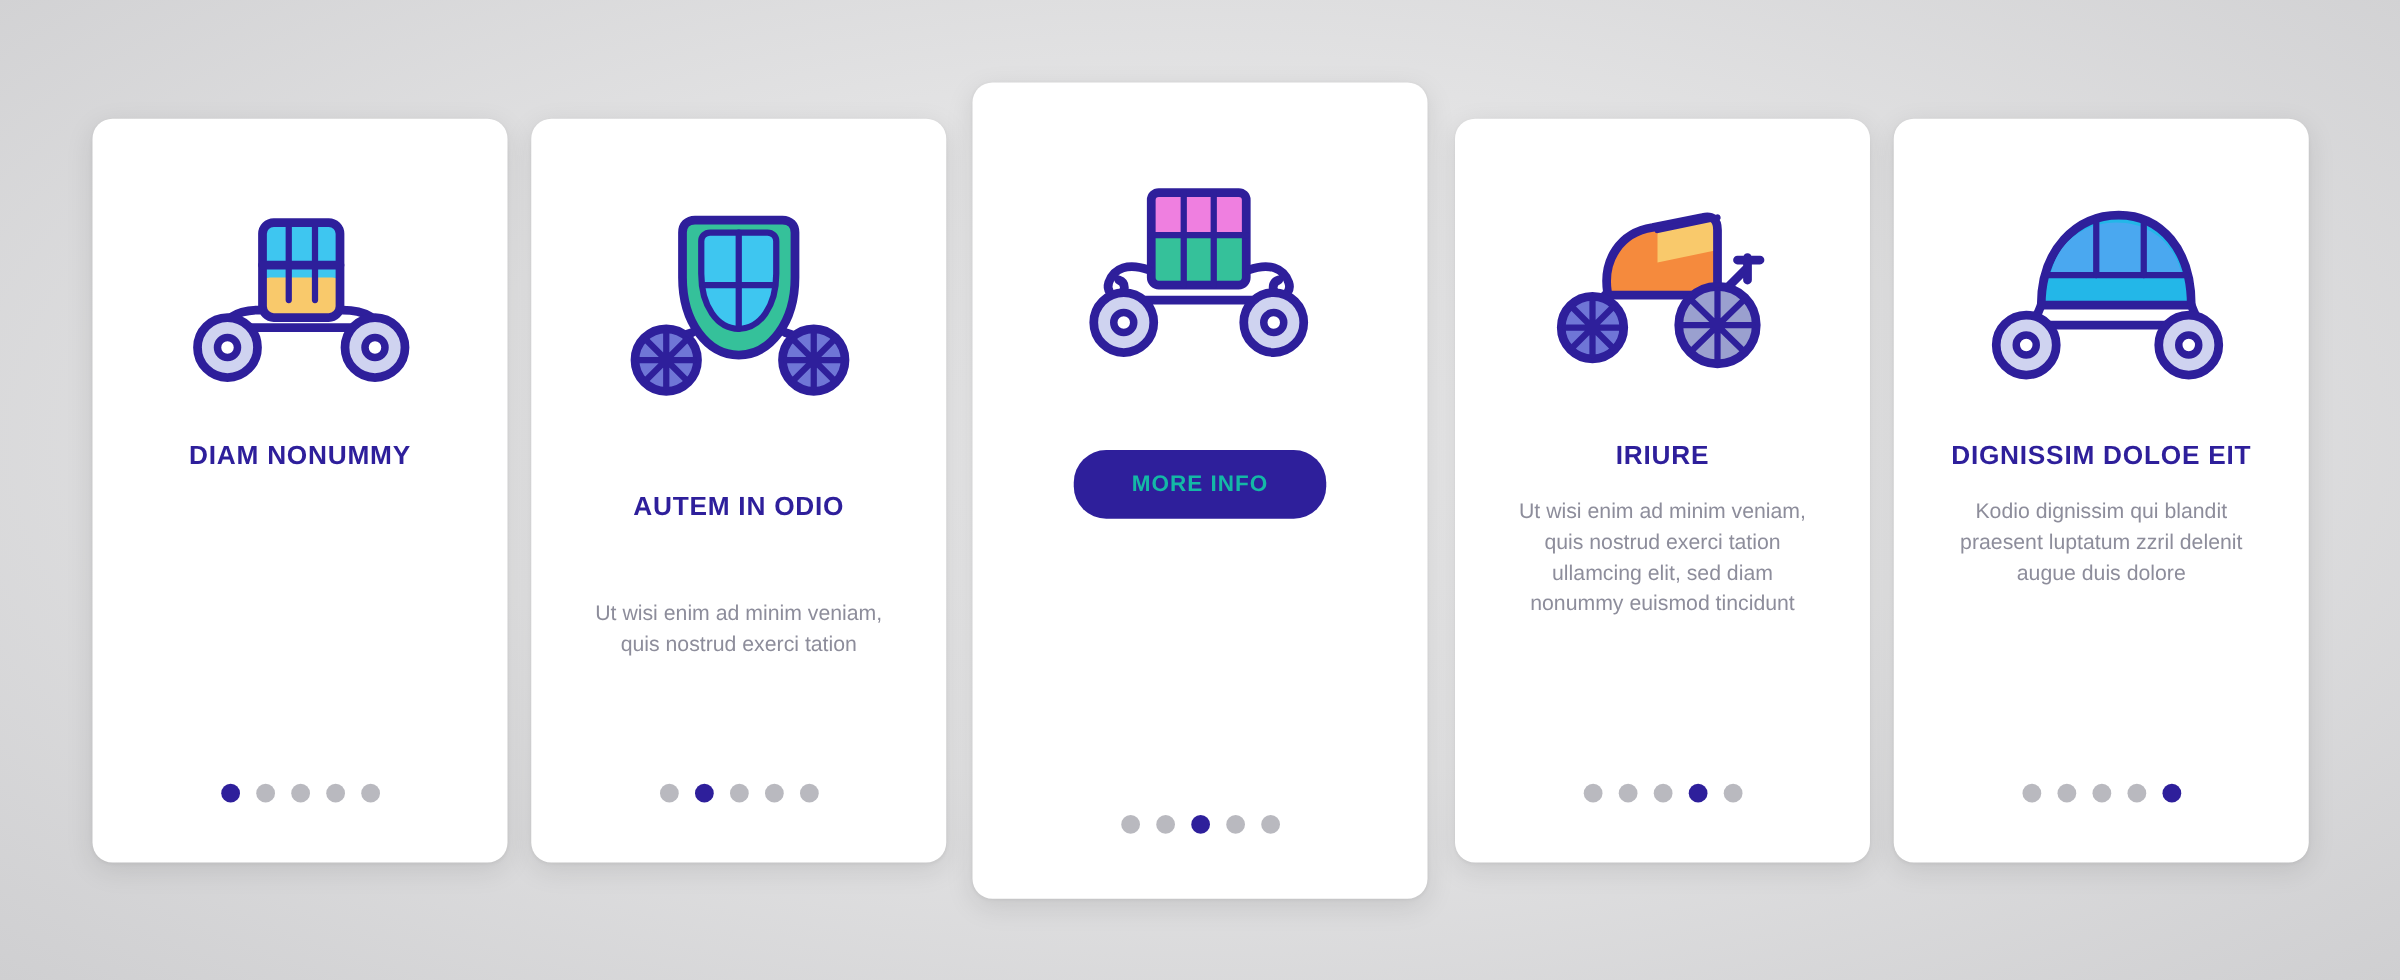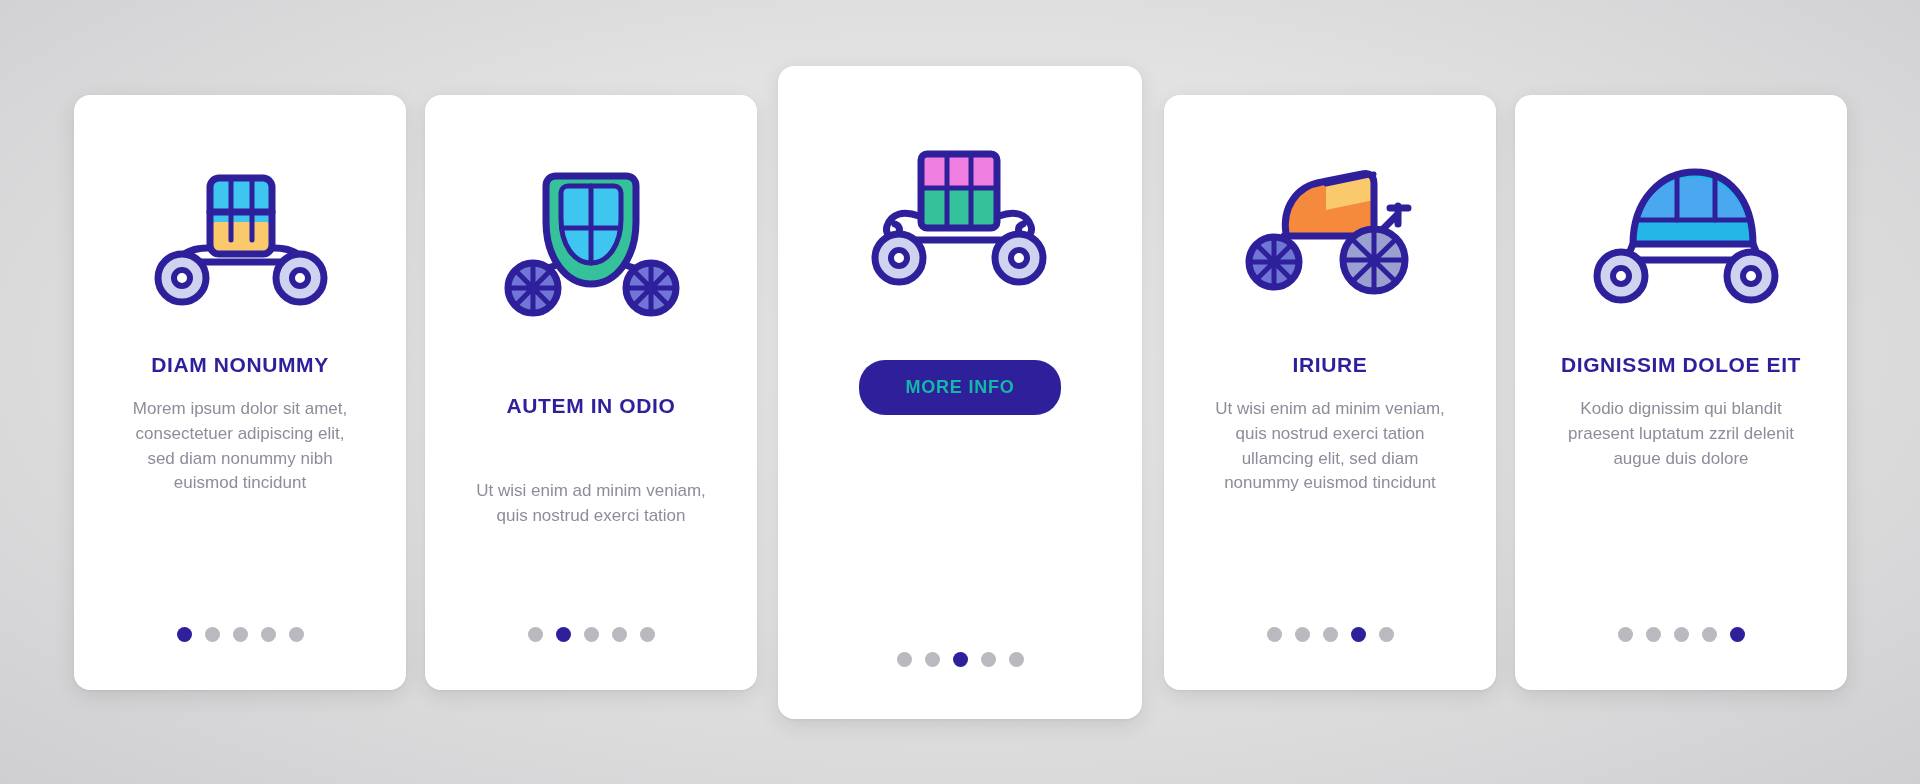--- a/index.html
+++ b/index.html
@@ -125,21 +125,20 @@
           <path d="M129 98 C 146 98, 158 104, 162 118"></path>
           <path d="M55 112 h82"></path>
           <circle cx="37" cy="128" r="24" fill="#cfd3f0" stroke="#2e1f9b"></circle>
           <circle cx="37" cy="128" r="8" fill="#ffffff" stroke="#2e1f9b" stroke-width="6"></circle>
           <circle cx="155" cy="128" r="24" fill="#cfd3f0" stroke="#2e1f9b"></circle>
           <circle cx="155" cy="128" r="8" fill="#ffffff" stroke="#2e1f9b" stroke-width="6"></circle>
         </g>
       </svg>
     </div>
     <div class="title">DIAM NONUMMY</div>
-    <div class="desc">Morem ipsum dolor sit amet, consectetuer adipiscing elit, sed diam nonummy nibh euismod tincidunt</div>
     <div class="dots">
       <span class="dot active"></span>
       <span class="dot"></span>
       <span class="dot"></span>
       <span class="dot"></span>
       <span class="dot"></span>
     </div>
   </div>
 
   <div class="card small card-2">

